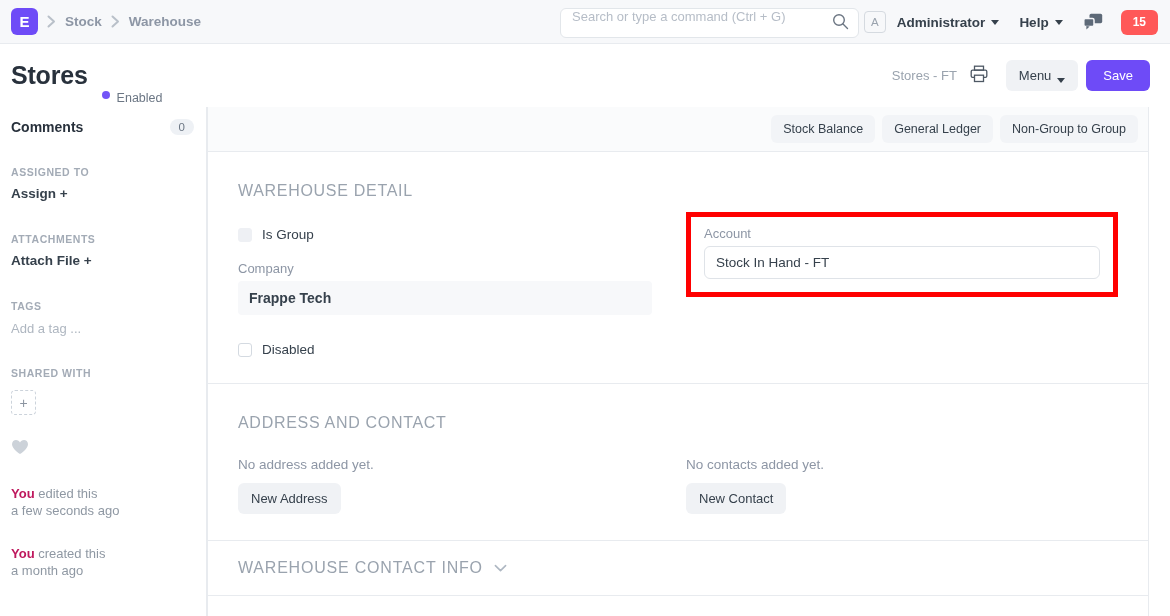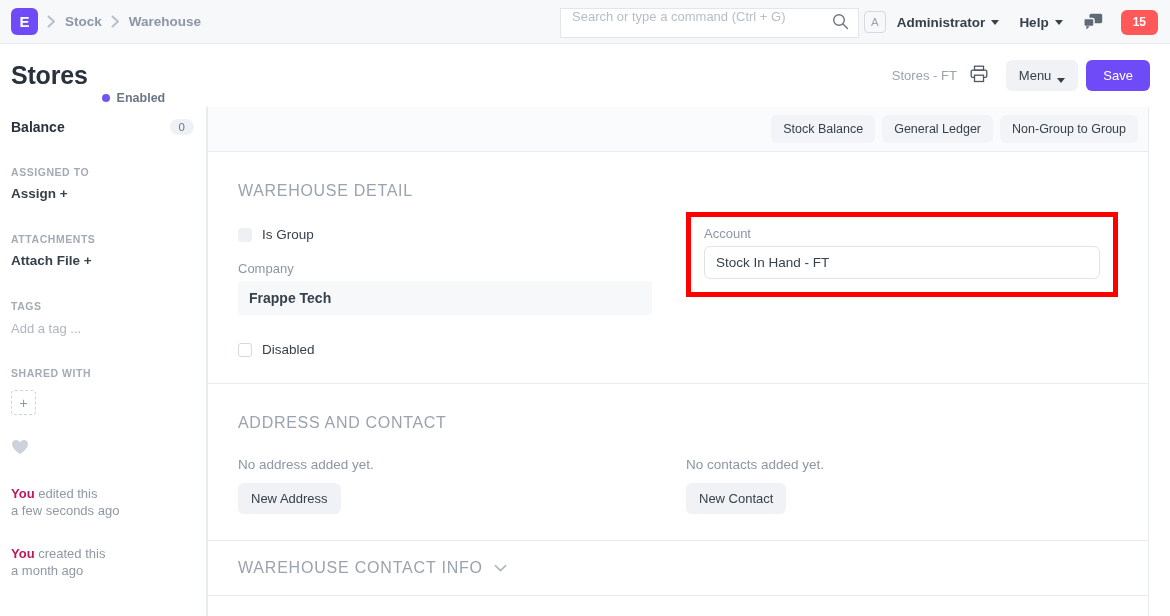--- a/index.html
+++ b/index.html
@@ -49,21 +49,21 @@
 
   .search-wrap {
     position: absolute;
     left: 560px;
     top: 7px;
     width: 299px; height: 30px;
   }
   .search-input {
     width: 100%; height: 100%;
     border: 1px solid #e2e6ea;
-    border-radius: 0;
+    border-radius: 6px;
     background: #fff;
     font-family: "Liberation Sans", sans-serif;
     font-size: 13px;
     color: #ec4899;
     padding: 0 32px 12px 11px;
     outline: none;
   }
   .search-input::placeholder { color: #b6bdc7; }
   .search-icon {
     position: absolute;
@@ -123,24 +123,24 @@
     padding: 0 20px 0 11px;
     background: #fff;
   }
   .page-title {
     font-size: 25px;
     font-weight: bold;
     color: #28313c;
     letter-spacing: -0.2px;
   }
   .status-pill {
-    display: flex; align-items: center;
+    display: flex; 
     margin-left: 14px;
     font-size: 12.5px;
-    font-weight: bold;
+    font-weight: normal;
     color: #6b7684;
     margin-top: 44px;
   }
   .status-dot {
     width: 8px; height: 8px;
     border-radius: 50%;
     background: #7355f7;
     margin-right: 7px;
   }
   .head-spacer { flex: 1; }
@@ -433,21 +433,21 @@
     <span>Menu</span>
     <i class="caret"></i>
   </button>
   <button class="btn btn-primary">Save</button>
 </div>
 
 <div class="body-wrap">
 
   <div class="sidebar">
     <div class="sidebar-row">
-      <span class="sb-heading-strong">Balance</span>
+      <span class="sb-heading-strong">Comments</span>
       <span class="count-pill">0</span>
     </div>
 
     <div class="sb-label">Assigned To</div>
     <div class="sb-action">Assign +</div>
 
     <div class="sb-label">Attachments</div>
     <div class="sb-action">Attach File +</div>
 
     <div class="sb-label">Tags</div>

